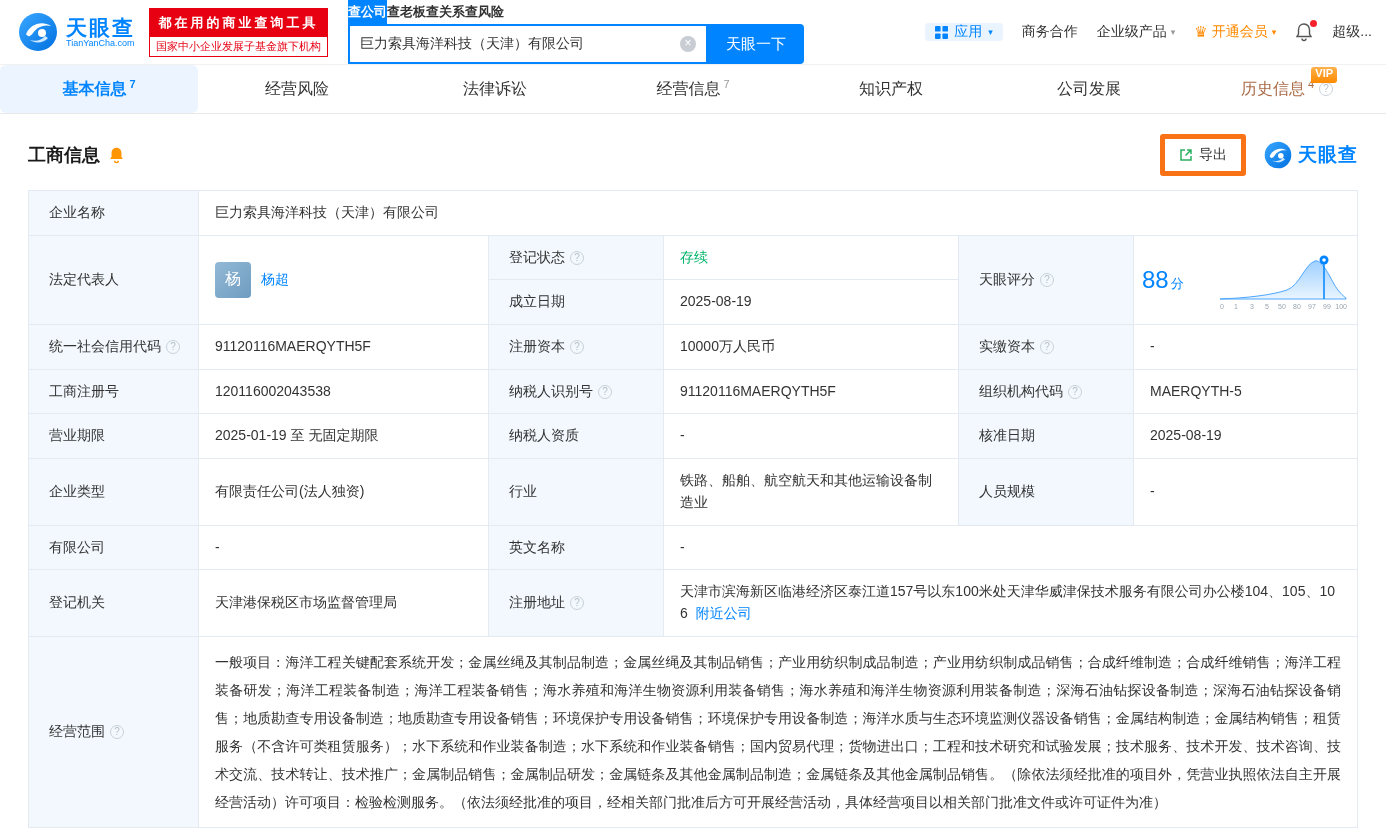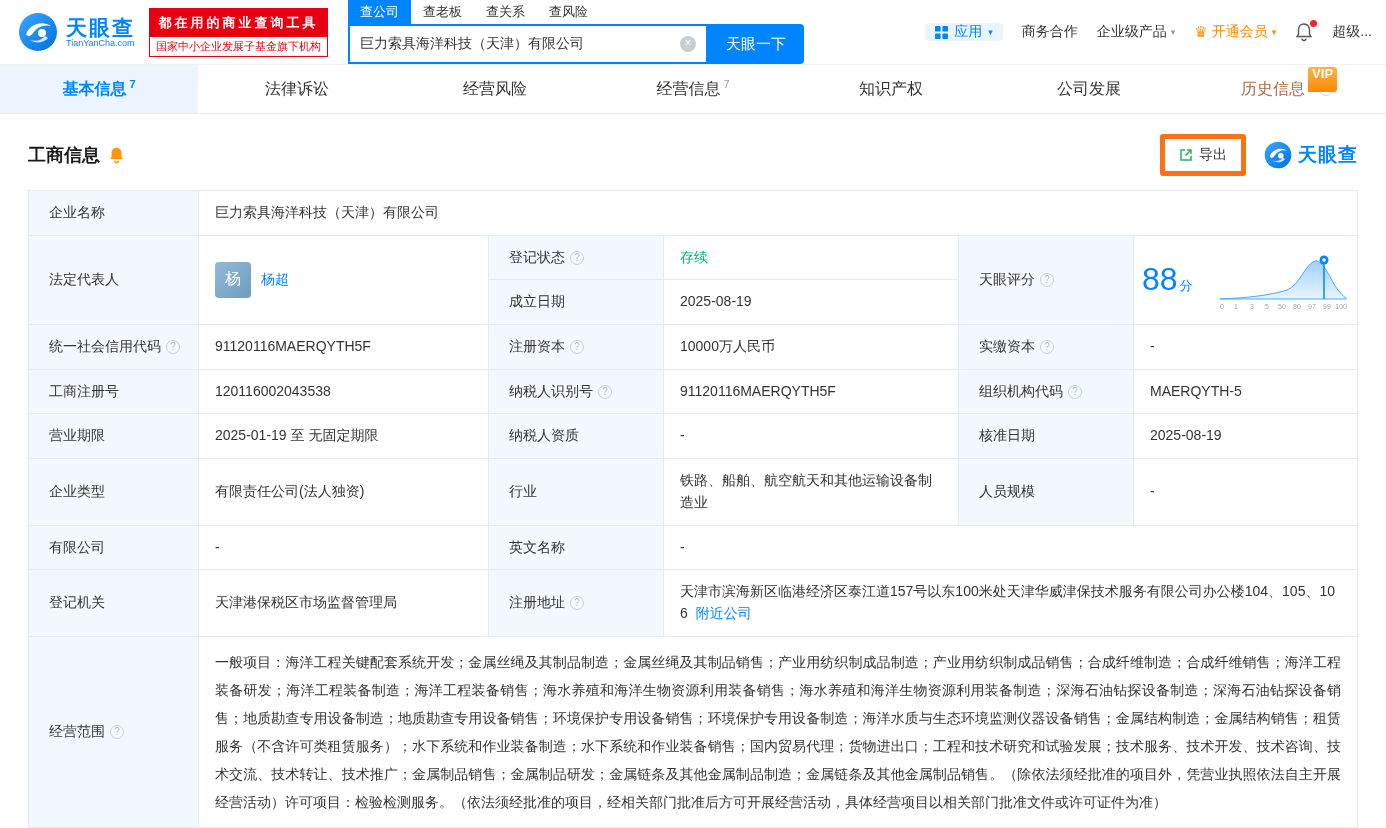--- a/index.html
+++ b/index.html
@@ -11,21 +11,21 @@
   .logo { display:flex; align-items:center; gap:8px; cursor:pointer; flex:0 0 auto; }
   .logo-text { display:flex; flex-direction:column; line-height:1.1; }
   .logo-cn { font-size:21px; font-weight:bold; color:#0084ff; letter-spacing:2px; }
   .logo-en { font-size:9px; color:#0084ff; }
   .promo { border:1px solid #e60012; text-align:center; flex:0 0 auto; }
   .promo-line1 { background:#e60012; color:#fff; font-size:13px; font-weight:bold; padding:5px 8px; letter-spacing:3px; }
   .promo-line2 { color:#e60012; font-size:11px; padding:2px 6px; }
 
   .search-area { margin-left:6px; }
   .search-tabs { display:flex; font-size:13px; }
-  .stab { padding:3px 12px; cursor:pointer; color:#333; }
+  .stab { padding:3px 0; cursor:pointer; color:#333;font-weight:bold; }
   .stab.active { background:#0084ff; color:#fff; }
   .search-row { display:flex; }
   .search-box { width:360px; height:40px; border:2px solid #0084ff; display:flex; align-items:center; padding:0 10px; background:#fff; }
   .search-input { flex:1; border:none; outline:none; font-size:14px; color:#333; font-family:inherit; background:transparent; }
   .clear-icon { width:16px; height:16px; border-radius:50%; background:#c8cdd3; color:#fff; font-size:12px; line-height:15px; text-align:center; cursor:pointer; flex:0 0 auto; }
   .search-btn { width:96px; height:40px; background:#0084ff; border:none; color:#fff; font-size:15px; cursor:pointer; font-family:inherit; border-radius:0 4px 4px 0; }
 
   .top-menu { margin-left:auto; display:flex; align-items:center; gap:19px; font-size:14px; white-space:nowrap; }
   .menu-app { display:flex; align-items:center; gap:6px; background:#e9f4ff; color:#0084ff; padding:0 10px; border-radius:4px; cursor:pointer; }
   .menu-item { cursor:pointer; color:#333; display:inline-flex; align-items:center; gap:4px; }
@@ -35,25 +35,25 @@
   .menu-vip { color:#ff8a00; display:inline-flex; align-items:center; gap:4px; cursor:pointer; }
   .crown { font-size:15px; }
   .bell-wrap { position:relative; cursor:pointer; display:inline-flex; }
   .bell-dot { position:absolute; top:-2px; right:-4px; width:7px; height:7px; background:#f5222d; border-radius:50%; }
 
   
   .tabs { display:flex; border-top:1px solid #f1f1f1; border-bottom:1px solid #e9e9e9; height:50px; }
   .tab { flex:1; display:flex; align-items:center; justify-content:center; font-size:16px; cursor:pointer; color:#333; }
   .tab-inner { position:relative; display:inline-flex; align-items:center; }
   .tab-count { font-size:11px; margin-left:3px; color:#999; transform:translateY(-5px); }
-  .tab.active { color:#0084ff; font-weight:bold; background:#ecf5ff; }
+  .tab.active { color:#0084ff; font-weight:bold; background:#ecf5ff;border-radius:6px; }
   .tab.active .tab-count { color:#0084ff; }
   .tab.history { color:#a96a45; }
   .tab.history .tab-count { color:#a96a45; }
-  .vip-badge { position:absolute; top:-12px; right:-4px; background:linear-gradient(180deg,#ffb14d,#ff8a00); color:#fff; font-size:13px; font-weight:bold; padding:0 4px; height:25px; line-height:13px; border-radius:3px 3px 3px 0; }
+  .vip-badge { position:absolute; top:-12px; right:-4px; background:linear-gradient(180deg,#ffb14d,#ff8a00); color:#fff; font-size:11px; font-weight:bold; padding:0 4px; height:16px; line-height:13px; border-radius:3px 3px 3px 0; }
 
   
   .content { padding:20px 28px 0; }
   .section-head { display:flex; align-items:center; margin-bottom:14px; }
   .section-title { font-size:18px; font-weight:bold; color:#1a1a1a; }
   .sub-bell { margin-left:8px; display:inline-flex; cursor:pointer; }
   .head-right { margin-left:auto; display:flex; align-items:center; gap:18px; }
   .export-btn { display:flex; align-items:center; gap:6px; border:5px solid #f97316; background:#fff; padding:7px 14px; border-radius:3px; font-size:14px; color:#333; cursor:pointer; font-family:inherit; }
   .wm-logo { display:flex; align-items:center; gap:6px; }
   .wm-logo .wm-text { color:#0084ff; font-size:19px; font-weight:bold; letter-spacing:1px; }
@@ -62,21 +62,21 @@
   .info-table { width:100%; border-collapse:collapse; table-layout:fixed; font-size:14px; }
   .info-table td { border:1px solid #e3eaf2; padding:11px 16px; line-height:1.55; vertical-align:middle; word-break:break-all; }
   td.lbl { background:#f2f8fd; color:#333;padding-left:20px; }
   .q { display:inline-block; width:14px; height:14px; border:1px solid #c9d1d9; border-radius:50%; color:#b7c0c9; font-size:10px; line-height:12px; text-align:center; margin-left:5px; vertical-align:1px; cursor:pointer; }
   .green { color:#00b368; }
   .link { color:#0084ff; cursor:pointer; text-decoration:none; }
   .rep-cell { display:flex; align-items:center; gap:10px; }
   .avatar { width:36px; height:36px; border-radius:4px; background:linear-gradient(135deg,#93b9d6,#6e9cc0); color:#fff; font-size:16px; display:inline-flex; align-items:center; justify-content:center; flex:0 0 auto; }
   .score-cell { padding:6px 8px !important; }
   .score-flex { display:flex; align-items:center; justify-content:space-between; gap:6px; }
-  .score-num { font-size:32px; color:#0084ff; }
+  .score-num { font-size:24px; color:#0084ff; }
   .score-unit { font-size:13px; color:#0084ff; margin-left:2px; }
   .ax { font-size:7px; fill:#9aa4ae; }
   .scope-text { line-height:2; text-align:justify; }
   .addr-link { color:#0084ff; margin-left:8px; cursor:pointer; white-space:nowrap; }
 </style>
 </head>
 <body>
 
 <header class="topbar">
   <div class="logo">
@@ -157,26 +157,26 @@
 
 <nav class="tabs">
   <div class="tab active">
     <span class="tab-inner">
         <span>基本信息</span>
         <span class="tab-count">7</span>
       </span>
   </div>
   <div class="tab">
     <span class="tab-inner">
+        <span>经营风险</span>
+      </span>
+  </div>
+  <div class="tab">
+    <span class="tab-inner">
         <span>法律诉讼</span>
-      </span>
-  </div>
-  <div class="tab">
-    <span class="tab-inner">
-        <span>经营风险</span>
       </span>
   </div>
   <div class="tab">
     <span class="tab-inner">
         <span>经营信息</span>
         <span class="tab-count">7</span>
       </span>
   </div>
   <div class="tab">
     <span class="tab-inner">

